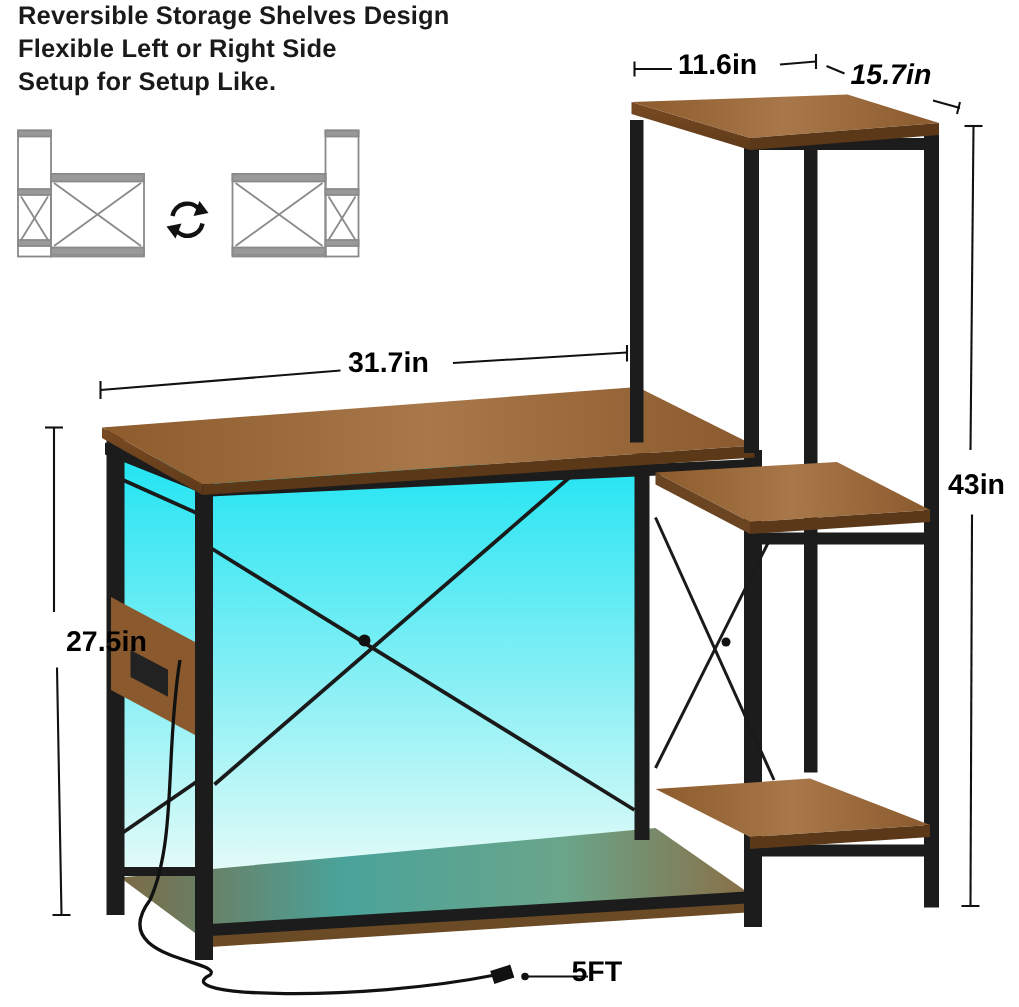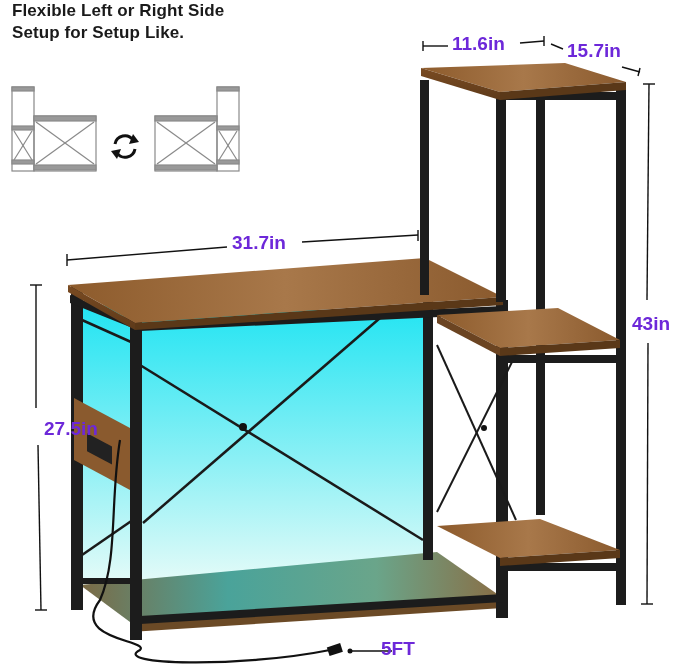--- a/index.html
+++ b/index.html
@@ -1,27 +1,28 @@
 <!DOCTYPE html>
 <html><head>
 <meta charset="utf-8">
 <style>
   html, body { margin: 0; padding: 0; background: #ffffff; }
   body { width: 679px; height: 671px; position: relative; overflow: hidden;
          font-family: "Liberation Sans", "DejaVu Sans", sans-serif; }
   .headline { position: absolute; left: 12px; top: 0px; font-weight: bold; font-size: 17px;
               line-height: 22px; color: #1a1a1a; letter-spacing: 0.1px; }
   .headline div { white-space: nowrap; }
-  .dim { position: absolute; font-weight: bold; color: #6d28d9; font-size: 19px; white-space: nowrap; }
+  .dim { position: absolute; font-weight: bold; color: #000000; font-size: 19px; white-space: nowrap; }
   .diagram { position: absolute; left: 0; top: 0; }
 </style>
 </head>
 <body>
 
 <div class="headline">
+  <div>Reversible Storage Shelves Design</div>
   <div>Flexible Left or Right Side</div>
   <div>Setup for Setup Like.</div>
 </div>
 
 <svg class="diagram" width="679" height="671" viewBox="0 0 679 671" xmlns="http://www.w3.org/2000/svg">
   <defs>
     <linearGradient id="glow" x1="0" y1="0" x2="0" y2="1">
       <stop offset="0" stop-color="#22e4f2"></stop>
       <stop offset="0.55" stop-color="#8bf0f5"></stop>
       <stop offset="1" stop-color="#e6fbf8"></stop>
@@ -162,17 +163,17 @@
 
   <polygon points="437,315 558,308 620,340 500,348" fill="url(#wood)"></polygon>
   <polygon points="500,348 620,340 620,348 500,356" fill="#5a3818"></polygon>
   <polygon points="437,315 500,348 500,356 437,323" fill="#6b4422"></polygon>
 
   <polygon points="437,526 540,519 620,550 500,558" fill="url(#wood)"></polygon>
   <polygon points="500,558 620,550 620,558 500,566" fill="#5a3818"></polygon>
 </svg>
 
 <div class="dim" style="left:452px; top:33px;">11.6in</div>
-<div class="dim" style="left:567px; top:40px;">15.7in</div>
+<div class="dim" style="left:567px; top:40px;font-style:italic;">15.7in</div>
 <div class="dim" style="left:232px; top:232px;">31.7in</div>
 <div class="dim" style="left:0px; top:418px;margin-left:44px;">27.5in</div>
 <div class="dim" style="left:632px; top:313px;">43in</div>
 <div class="dim" style="left:381px; top:638px;">5FT</div>
 
 </body></html>

